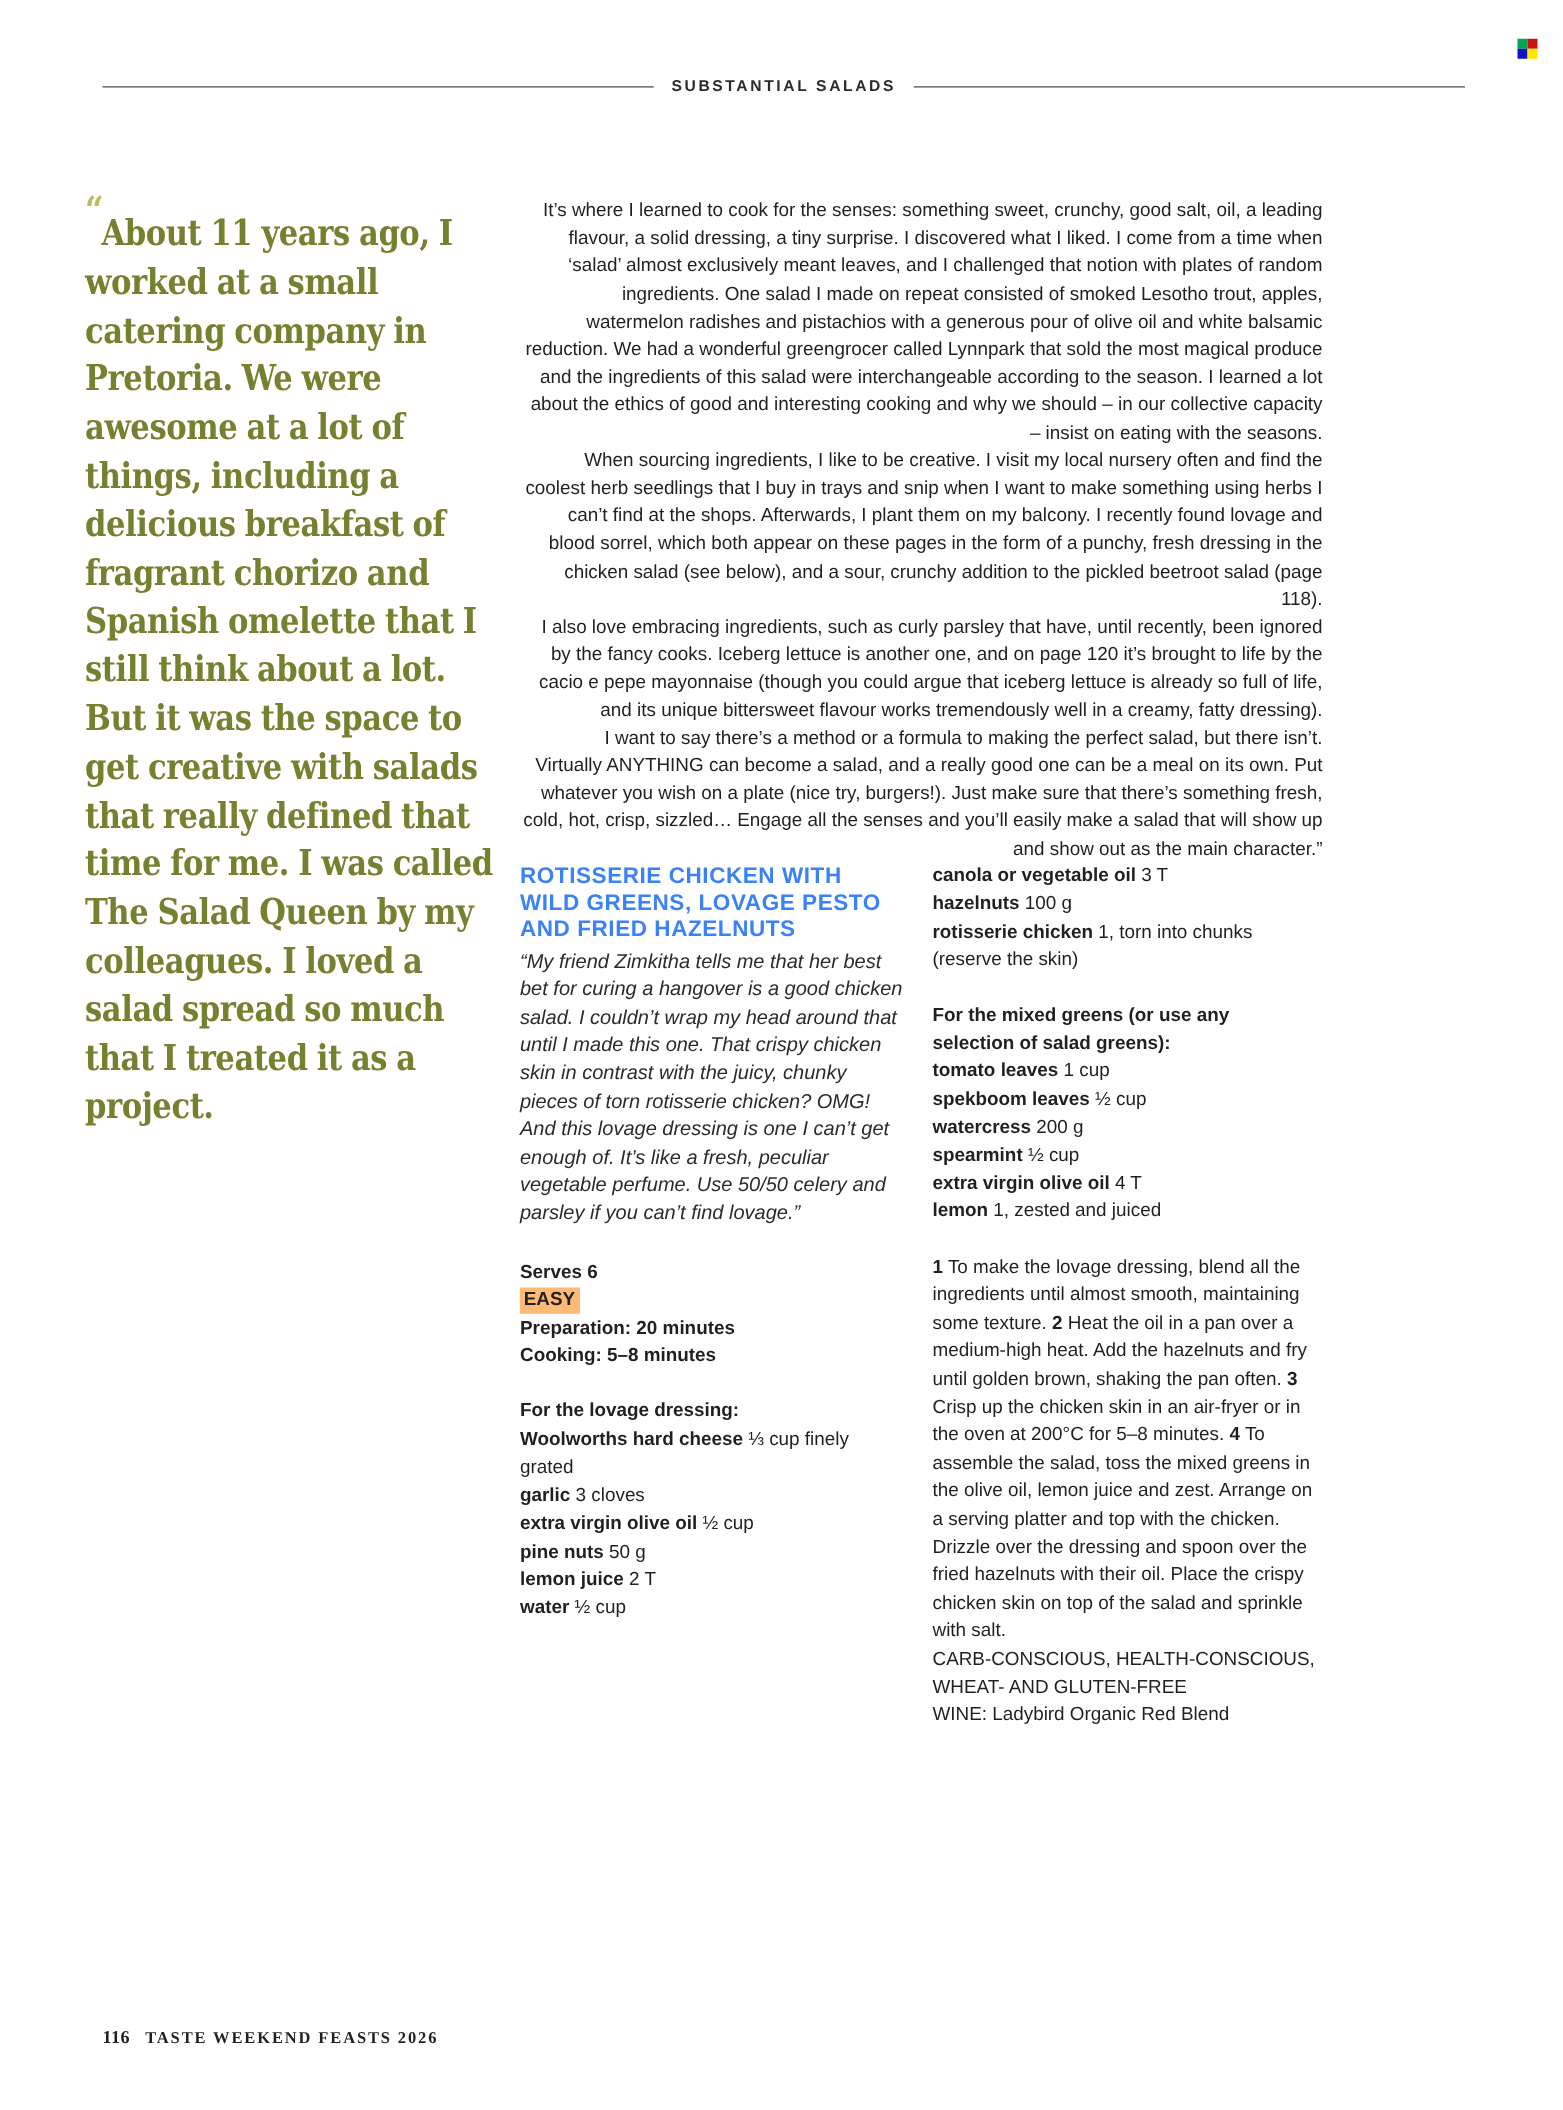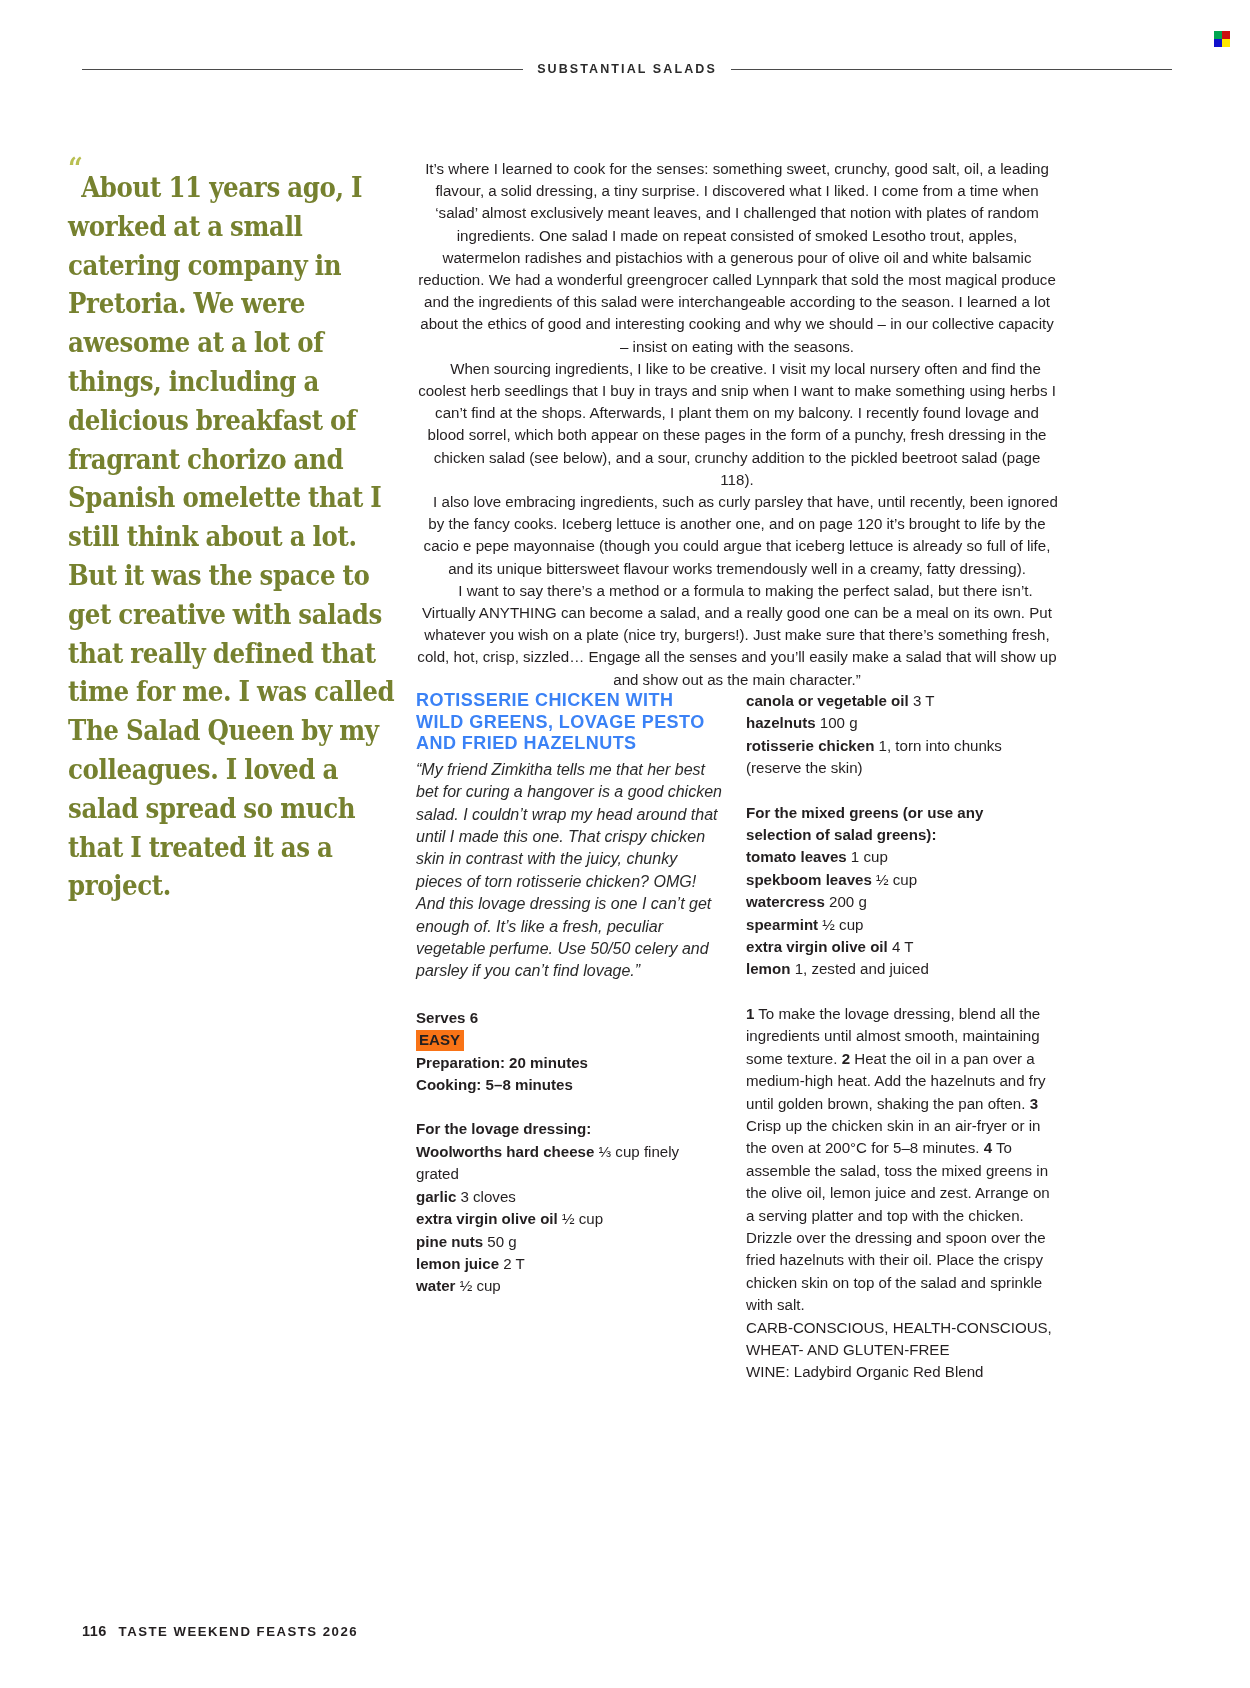--- a/index.html
+++ b/index.html
@@ -50,21 +50,21 @@
     font-size:30px;
     vertical-align:18px;
     margin-right:1px;
     letter-spacing:-3px;
   }
 
   
   #article{
     position:absolute; top:158px; left:416px; width:642px;
     font-size:15.1px; line-height:22.2px; color:#231f20;
-    text-align:center;
+    text-align:right;
   }
   #article p{margin:0;}
   #article p + p{text-indent:17px;}
 
   
   .recipe-col{
     position:absolute; width:306px;
     font-size:15.1px; line-height:22.4px;
   }
   #col-left{ top:690px; left:416px; }
@@ -84,41 +84,42 @@
     line-height:22.4px;
     margin:0;
     color:#2b2b2b;
   }
   .spacer-lg{height:24px;}
   .spacer-md{height:22px;}
 
   .meta-line{font-weight:700;margin:0;}
   .badge{
     font-weight:700;
-    background:#f97316;
+    background:#fdba74;
     padding:0 4px 1px 3px;
     display:inline-block;
     line-height:20px;
   }
 
   .ing-head{font-weight:700;margin:0;}
   .ing{margin:0;}
   .ing b{font-weight:700;}
 
   .method{margin:0;}
   .method b{font-weight:700;}
 
   .notes{font-weight:400;margin:0;}
 
   
   #footer{
     position:absolute; bottom:49px; left:82px;
     display:flex; align-items:baseline; gap:12px;
     font-size:13.2px; font-weight:700; letter-spacing:1.5px;
     color:#231f20;
+    font-family:Liberation Serif, serif;
   }
   #footer .pg{font-size:14.5px;letter-spacing:0.4px;}
 </style>
 </head>
 <body>
 
 <div id="reg-mark">
   <i style="background: rgb(0, 166, 81);"></i>
   <i style="background: rgb(204, 17, 17);"></i>
   <i style="background: rgb(17, 17, 204);"></i>

